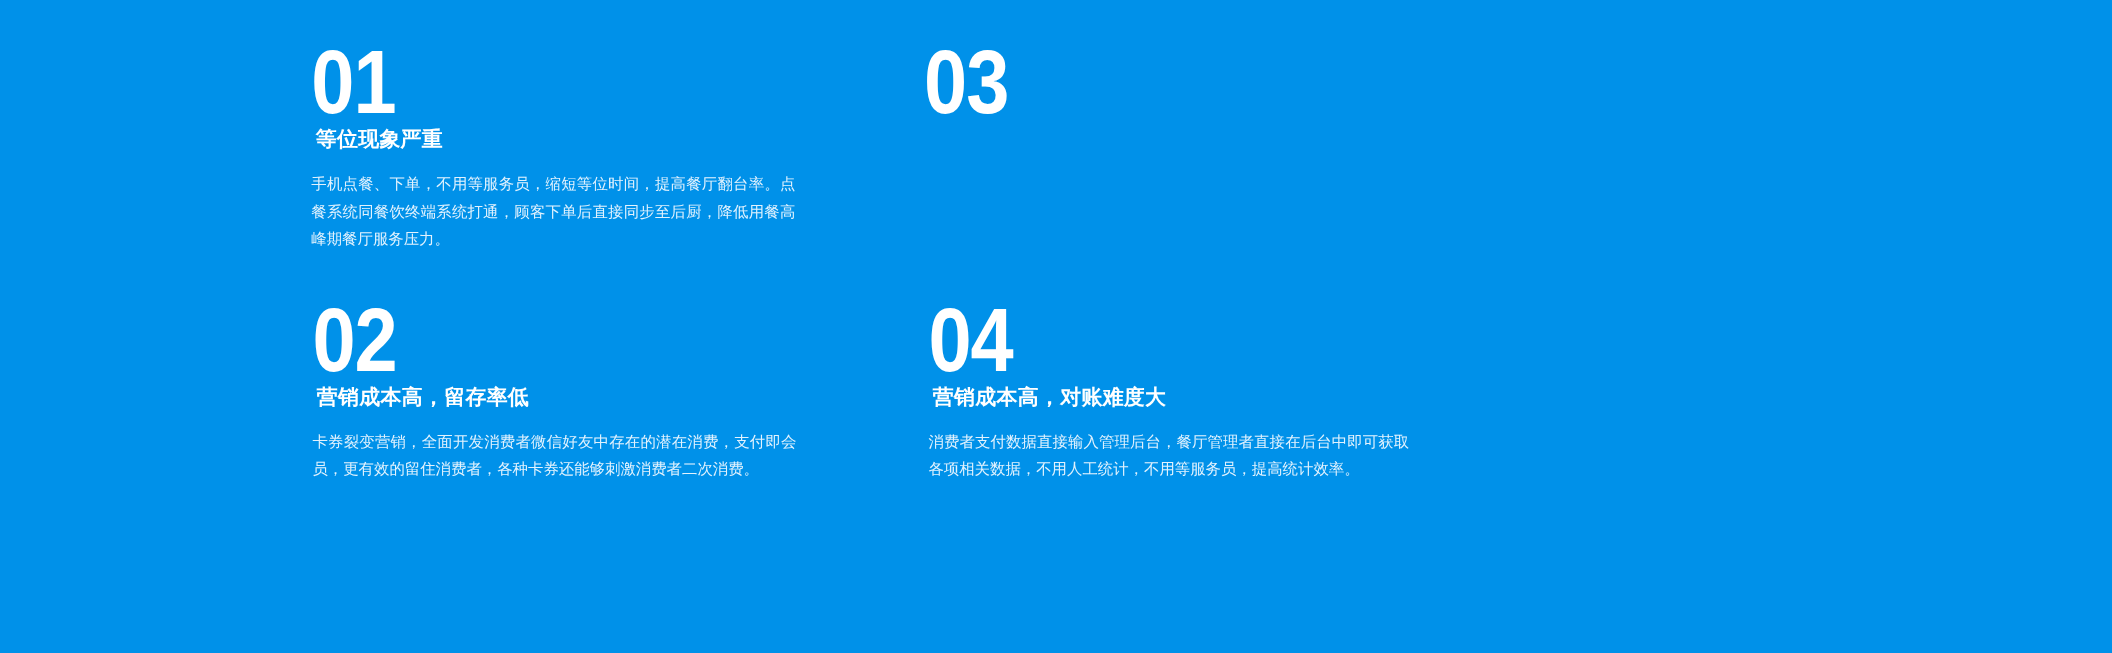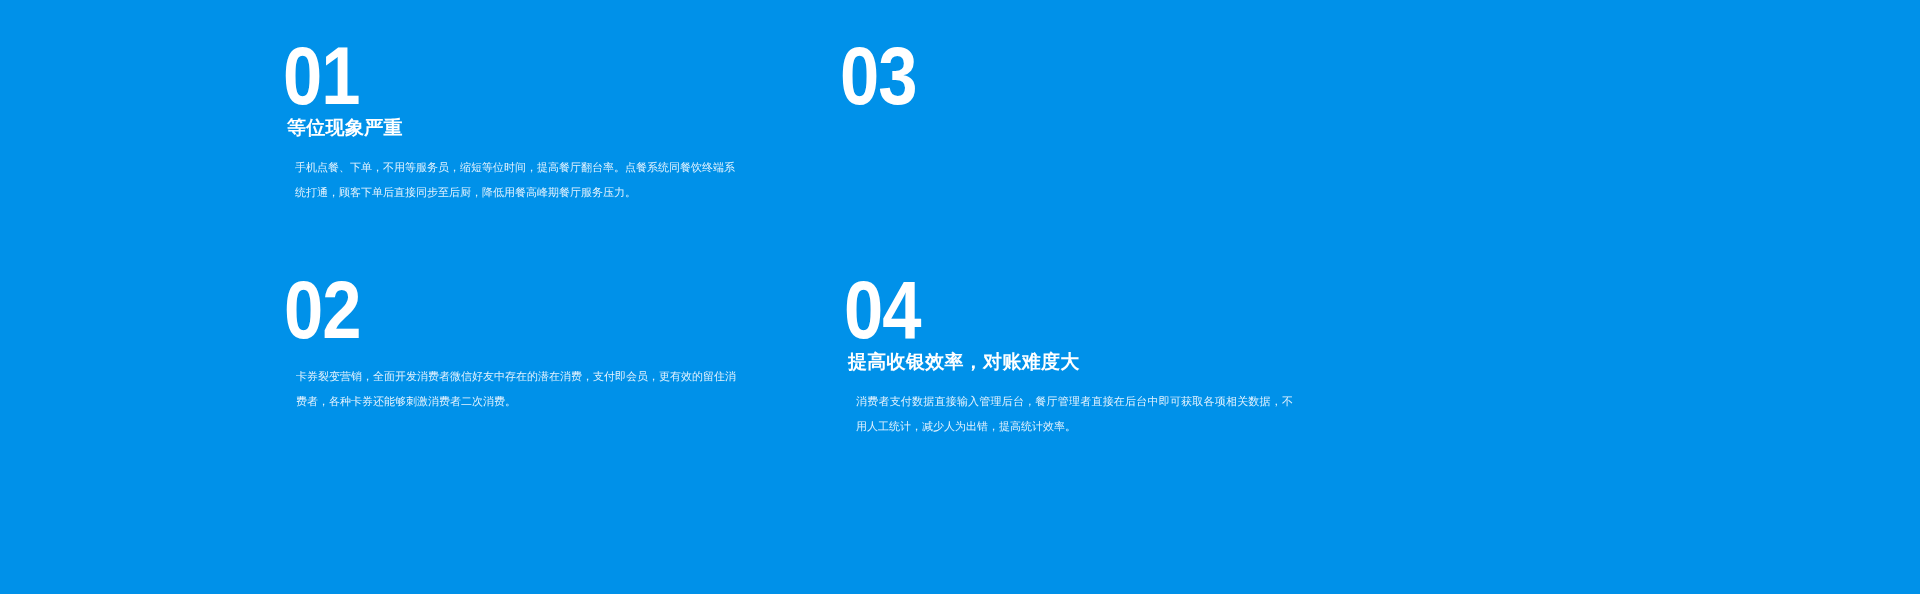--- a/index.html
+++ b/index.html
@@ -51,24 +51,24 @@
   .heading {
     margin: 0;
     padding: 0 0 0 4px;
     font-size: 19px;
     font-weight: 700;
     color: #ffffff;
     letter-spacing: 0.3px;
     line-height: 1.3;
   }
   .body-text {
-    margin: 12px;
+    margin: 0;
     padding: 0;
     margin-top: 14px;
-    font-size: 11px;
+    font-size: 14px;
     line-height: 25px;
     color: #eaf6ff;
     opacity: 0.97;
     width: 440px;
     text-align: justify;
     text-justify: inter-ideograph;
     font-weight: 400;
   }
   .cell-03 .body-text,
   .cell-04 .body-text { width: 437px; }
@@ -80,27 +80,28 @@
   <div class="grid">
 
     <div class="cell cell-01">
       <div class="num">01</div>
       <div class="heading">等位现象严重</div>
       <div class="body-text">手机点餐、下单，不用等服务员，缩短等位时间，提高餐厅翻台率。点餐系统同餐饮终端系统打通，顾客下单后直接同步至后厨，降低用餐高峰期餐厅服务压力。</div>
     </div>
 
     <div class="cell cell-02">
       <div class="num">02</div>
+      <div class="heading">营销成本高，留存率低</div>
       <div class="body-text">卡券裂变营销，全面开发消费者微信好友中存在的潜在消费，支付即会员，更有效的留住消费者，各种卡券还能够刺激消费者二次消费。</div>
     </div>
 
     <div class="cell cell-03">
       <div class="num">03</div>
     </div>
 
     <div class="cell cell-04">
       <div class="num">04</div>
-      <div class="heading">提高收银效率，对账难度大</div>
-      <div class="body-text">消费者支付数据直接输入管理后台，餐厅管理者直接在后台中即可获取各项相关数据，不用人工统计，减少人为出错，提高统计效率。</div>
+      <div class="heading">营销成本高，对账难度大</div>
+      <div class="body-text">消费者支付数据直接输入管理后台，餐厅管理者直接在后台中即可获取各项相关数据，不用人工统计，不用等服务员，提高统计效率。</div>
     </div>
 
   </div>
 </div>
 
 </body></html>

